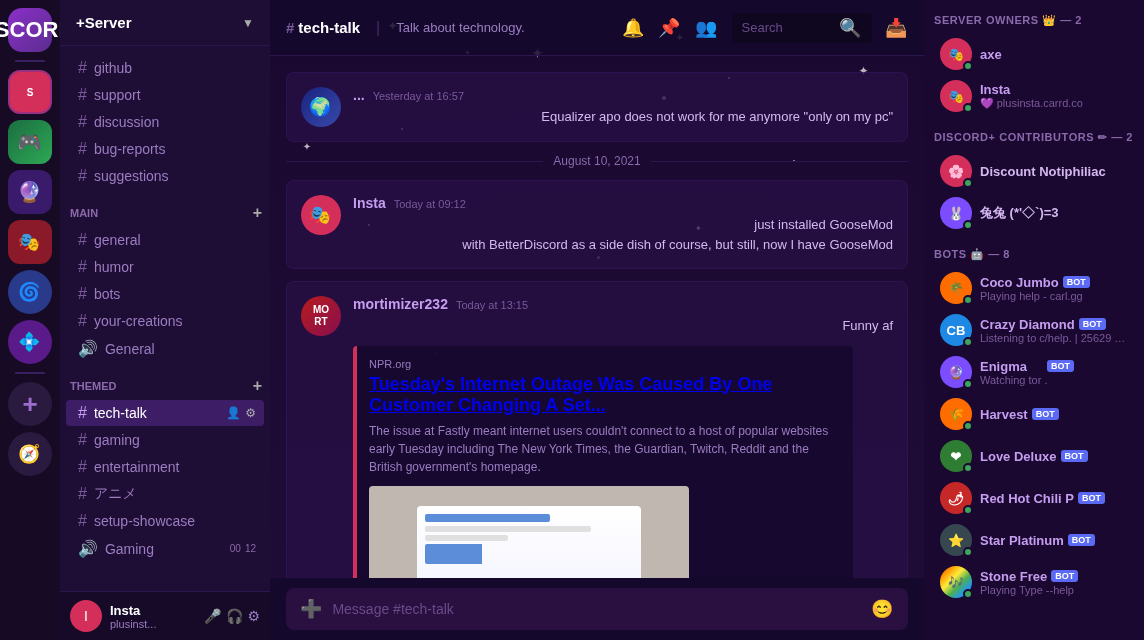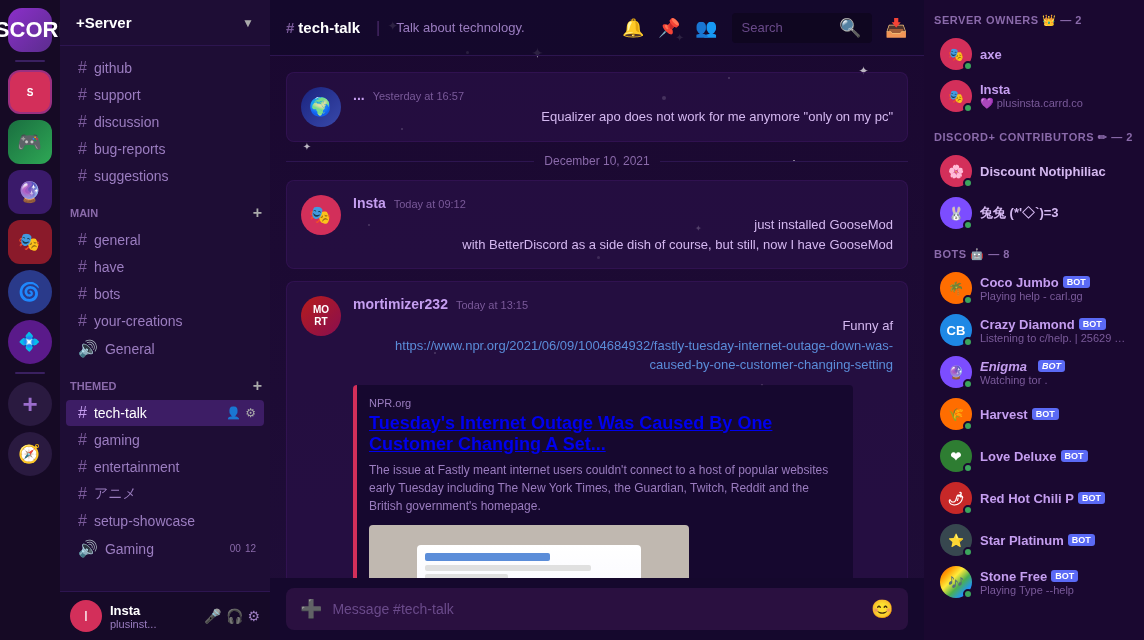--- a/index.html
+++ b/index.html
@@ -516,21 +516,21 @@
     <div class="category-header">
       <span>main</span>
       <span class="add-btn-inline">+</span>
     </div>
     <div class="channel-item">
       <span class="channel-prefix">#</span>
       <span>general</span>
     </div>
     <div class="channel-item">
       <span class="channel-prefix">#</span>
-      <span>have</span>
+      <span>humor</span>
     </div>
     <div class="channel-item">
       <span class="channel-prefix">#</span>
       <span>bots</span>
     </div>
     <div class="channel-item">
       <span class="channel-prefix">#</span>
       <span>your-creations</span>
     </div>
     <div class="channel-item">
@@ -645,21 +645,21 @@
       <div class="message-body">
         <div class="message-header">
           <span class="message-author">...</span>
           <span class="message-time">Yesterday at 16:57</span>
         </div>
         <div class="message-text">Equalizer apo does not work for me anymore "only on my pc"</div>
       </div>
     </div>
 
     <div class="date-separator">
-      <span>December 10, 2021</span>
+      <span>August 10, 2021</span>
     </div>
 
     <div class="message-card">
       <div class="message-avatar av-pink">🎭</div>
       <div class="message-body">
         <div class="message-header">
           <span class="message-author">Insta</span>
           <span class="message-time">Today at 09:12</span>
         </div>
         <div class="message-text">
@@ -671,21 +671,20 @@
 
     <div class="message-card">
       <div class="message-avatar av-mort" style="font-size:10px;line-height:1.2;text-align:center;">MO<br>RT</div>
       <div class="message-body">
         <div class="message-header">
           <span class="message-author">mortimizer232</span>
           <span class="message-time">Today at 13:15</span>
         </div>
         <div class="message-text">
           <span>Funny af</span><br>
-          <a href="#">https://www.npr.org/2021/06/09/1004684932/fastly-tuesday-internet-outage-down-was-<br>caused-by-one-customer-changing-setting</a>
         </div>
 
         <div class="link-preview">
           <div class="link-preview-source">NPR.org</div>
           <div class="link-preview-title">
             <a href="#">Tuesday's Internet Outage Was Caused By One Customer Changing A Set...</a>
           </div>
           <div class="link-preview-desc">The issue at Fastly meant internet users couldn't connect to a host of popular websites early Tuesday including The New York Times, the Guardian, Twitch, Reddit and the British government's homepage.</div>
           <div class="link-preview-image">
             <div class="laptop-preview">
@@ -793,21 +792,21 @@
       <div class="member-status-text">Listening to c/help. | 25629 G...</div>
     </div>
   </div>
 
   <div class="member-item">
     <div class="member-avatar av-purple">
       🔮
       <div class="online-dot"></div>
     </div>
     <div class="member-info">
-      <div style="display:flex;align-items:center;gap:11px;font-style:italic;">
+      <div style="display:flex;align-items:center;gap:20px;">
         <div class="member-name">Enigma</div>
         <span class="bot-badge">BOT</span>
       </div>
       <div class="member-status-text">Watching tor .</div>
     </div>
   </div>
 
   <div class="member-item">
     <div class="member-avatar av-orange">
       🌾

